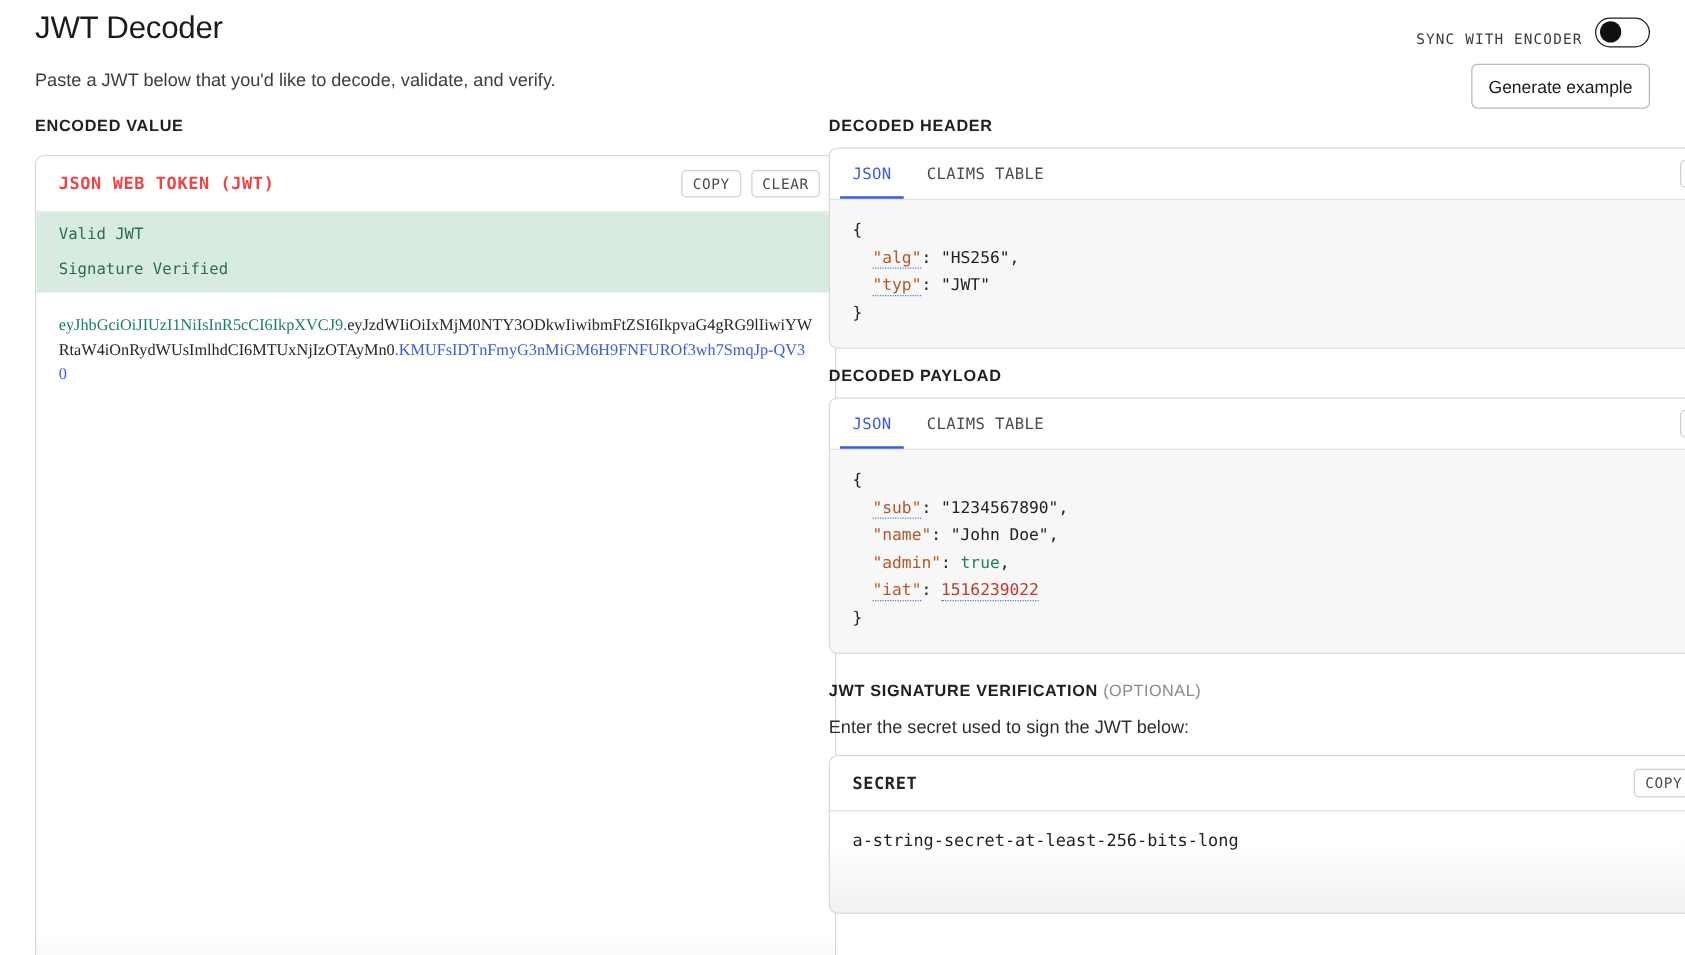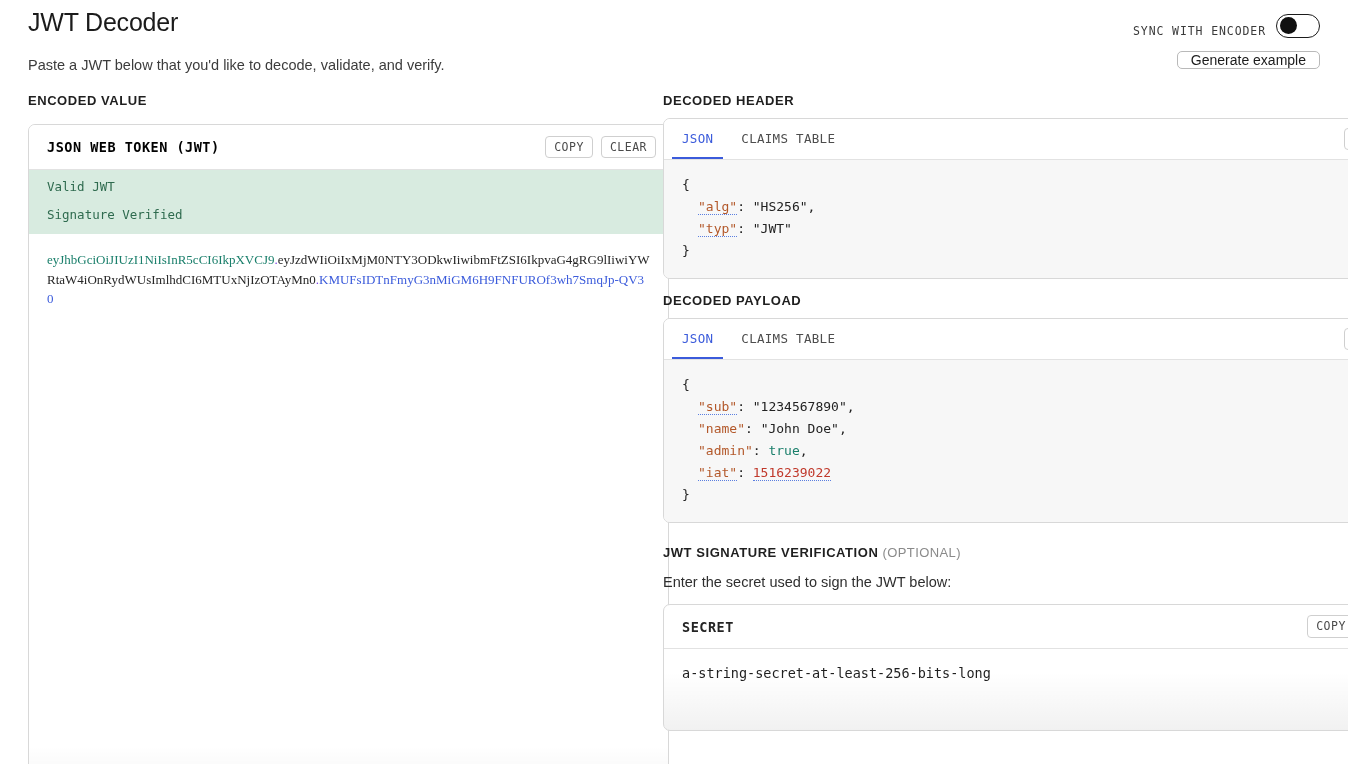--- a/index.html
+++ b/index.html
@@ -39,21 +39,21 @@
     border: 1.4px solid #1b1b1b; background: #ffffff;
     position: relative; cursor: pointer; flex: none;
   }
   .toggle .knob {
     position: absolute; left: 3px; top: 2.4px;
     width: 17px; height: 17px; border-radius: 50%;
     background: #101010;
   }
   .gen-btn {
     position: absolute; right: 28px; top: 51px;
-    padding: 0 13px;
+    padding: 9px 13px;
     font-size: 14px; color: #1b1b1b;
     background: #fff; border: 1px solid #b9b9b9;
     border-radius: 5px; cursor: pointer;
     font-family: "Liberation Sans", sans-serif;
   }
 
   
   .sec-label {
     font-family: "Liberation Sans", sans-serif;
     font-size: 13px; font-weight: 700;
@@ -78,21 +78,21 @@
   }
   .card-head {
     display: flex; align-items: center; justify-content: space-between;
     padding: 0 12px; height: 45px;
     border-bottom: 1px solid #e2e2e2;
     background: #fff;
   }
   .card-head-title {
     font-family: "DejaVu Sans Mono", monospace;
     font-size: 13.5px; font-weight: 700;
-    letter-spacing: 0.5px; color: #000000;
+    letter-spacing: 0.5px; color: #ef4444;
     padding-left: 6px;
   }
   .head-btns { display: flex; gap: 8px; }
   .mini-btn {
     font-family: "DejaVu Sans Mono", monospace;
     font-size: 11.5px; letter-spacing: 0.5px;
     color: #4a4a4a; background: #fff;
     border: 1px solid #cfcfcf; border-radius: 4px;
     padding: 4px 8px; cursor: pointer; line-height: 1.1;
   }

